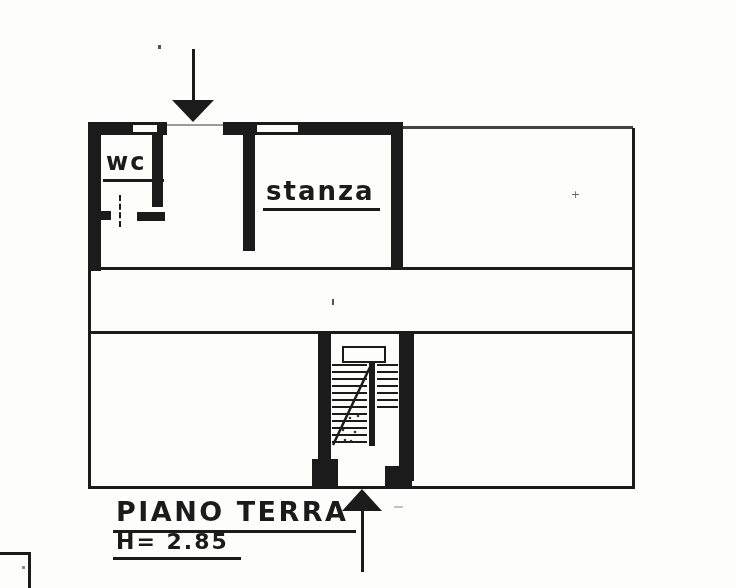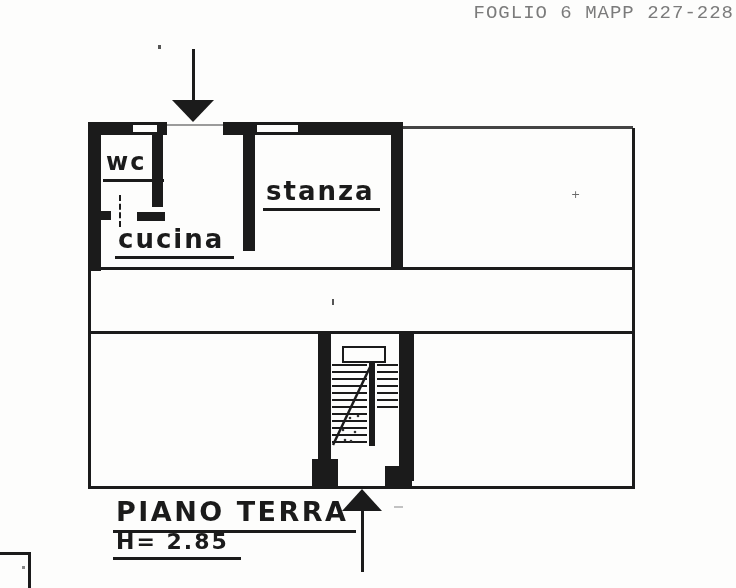--- a/index.html
+++ b/index.html
@@ -60,21 +60,20 @@
   }
   .outline{position:absolute;border:2.5px solid var(--ink);background:transparent;}
   .speck{position:absolute;background:#555;}
   .speck-txt{position:absolute;color:#6a6a6a;font-size:11px;font-family:"DejaVu Sans",sans-serif;}
 </style>
 </head>
 <body>
 
 <div class="canvas">
 
-  <div class="sheet-ref">FOGLIO 6 MAPP 227-228</div>
 
   <div class="abs ink" style="left:88px;top:122px;width:315px;height:13px;"></div>
 
   <div class="abs paperfill" style="left:133px;top:125px;width:24px;height:7px;"></div>
 
   <div class="abs paperfill" style="left:167px;top:122px;width:56px;height:13px;"></div>
   <div class="abs" style="left:167px;top:124px;width:56px;height:2px;background:#9b9b9b;"></div>
 
   <div class="abs paperfill" style="left:257px;top:125px;width:41px;height:7px;"></div>
 
@@ -125,21 +124,20 @@
   <div>
     <div class="shaft" style="left:192px;top:49px;width:3px;height:53px;"></div>
     <div class="arrow-head-down" style="left:172px;top:100px;"></div>
   </div>
   <div>
     <div class="arrow-head-up" style="left:342px;top:489px;"></div>
     <div class="shaft" style="left:361px;top:511px;width:3px;height:61px;"></div>
   </div>
 
   <div class="lbl lbl-wc">wc</div>
-  <div class="lbl lbl-cucina">cucina</div>
   <div class="lbl lbl-stanza">stanza</div>
 
   <div class="lbl lbl-piano">PIANO TERRA</div>
   <div class="lbl lbl-h">H= 2.85</div>
 
   <div>
     <div class="abs ink" style="left:0px;top:552px;width:31px;height:3px;"></div>
     <div class="abs ink" style="left:28px;top:552px;width:3px;height:36px;"></div>
   </div>
 

